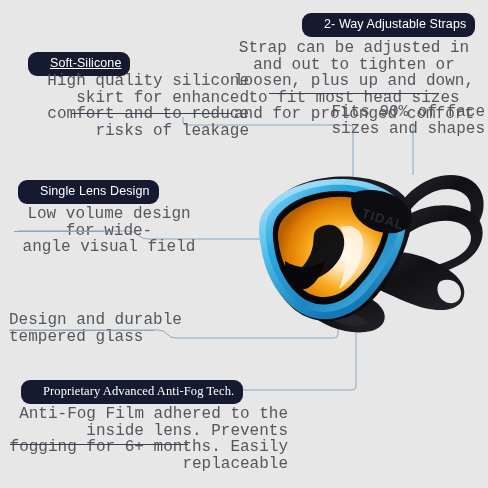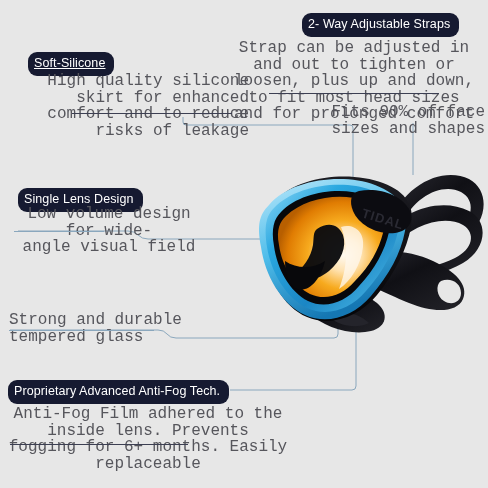--- a/index.html
+++ b/index.html
@@ -13,21 +13,21 @@
 
   .badge{
     position:absolute;
     background:#161a31;
     color:#ffffff;
     border-radius:9px;
     font-size:12.5px;
     font-weight:400;
     letter-spacing:.1px;
     line-height:1;
-    padding:5px 9px 6px 6px;
+    padding:5px 9px 6px 22px;
     white-space:nowrap;
   }
 
   .body-text{
     position:absolute;
     color:#56565c;
     font-size:16px;
     line-height:16.5px;
     white-space:pre-line;
     font-family:Liberation Mono, monospace;
@@ -168,26 +168,26 @@
   <div class="rule" style="left:72px;top:113px;width:160px;"></div>
 
   <div class="badge" style="left:302px;top:13px;">2- Way Adjustable Straps</div>
   <div class="body-text" style="left:225px;top:40px;width:258px;text-align:center;">Strap can be adjusted in and out to tighten or
 loosen, plus up and down, to fit most head sizes
 and for prolonged comfort</div>
   <div class="rule" style="left:269px;top:93px;width:170px;"></div>
 
   <div class="body-text" style="left:305px;top:104px;width:180px;text-align:right;">Fits 90% of face sizes and shapes</div>
 
-  <div class="badge" style="left:18px;top:180px;margin-top:8px;">Single Lens Design</div>
+  <div class="badge" style="left:18px;top:180px;">Single Lens Design</div>
   <div class="body-text" style="left:14px;top:206px;width:190px;text-align:center;">Low volume design for wide-
 angle visual field</div>
   <div class="rule" style="left:14px;top:231px;width:90px;background:#8aa7bd;"></div>
 
-  <div class="body-text" style="left:9px;top:312px;width:210px;text-align:left;">Strong and durable tempered glass</div>
+  <div class="body-text" style="left:9px;top:312px;width:210px;text-align:left;">Design and durable tempered glass</div>
   <div class="rule" style="left:9px;top:330px;width:145px;background:#8aa7bd;"></div>
 
-  <div class="badge" style="left:8px;top:380px;">Proprietary Advanced Anti-Fog Tech.</div>
-  <div class="body-text" style="left:8px;top:406px;width:280px;text-align:center;">Anti-Fog Film adhered to the inside lens. Prevents
+  <div class="badge" style="left:21px;top:380px;font-family:Liberation Serif, serif;">Proprietary Advanced Anti-Fog Tech.</div>
+  <div class="body-text" style="left:8px;top:406px;width:280px;text-align:right;">Anti-Fog Film adhered to the inside lens. Prevents
 fogging for 6+ months. Easily replaceable</div>
   <div class="rule" style="left:10px;top:444px;width:178px;"></div>
 
 </div>
 
 </body></html>

